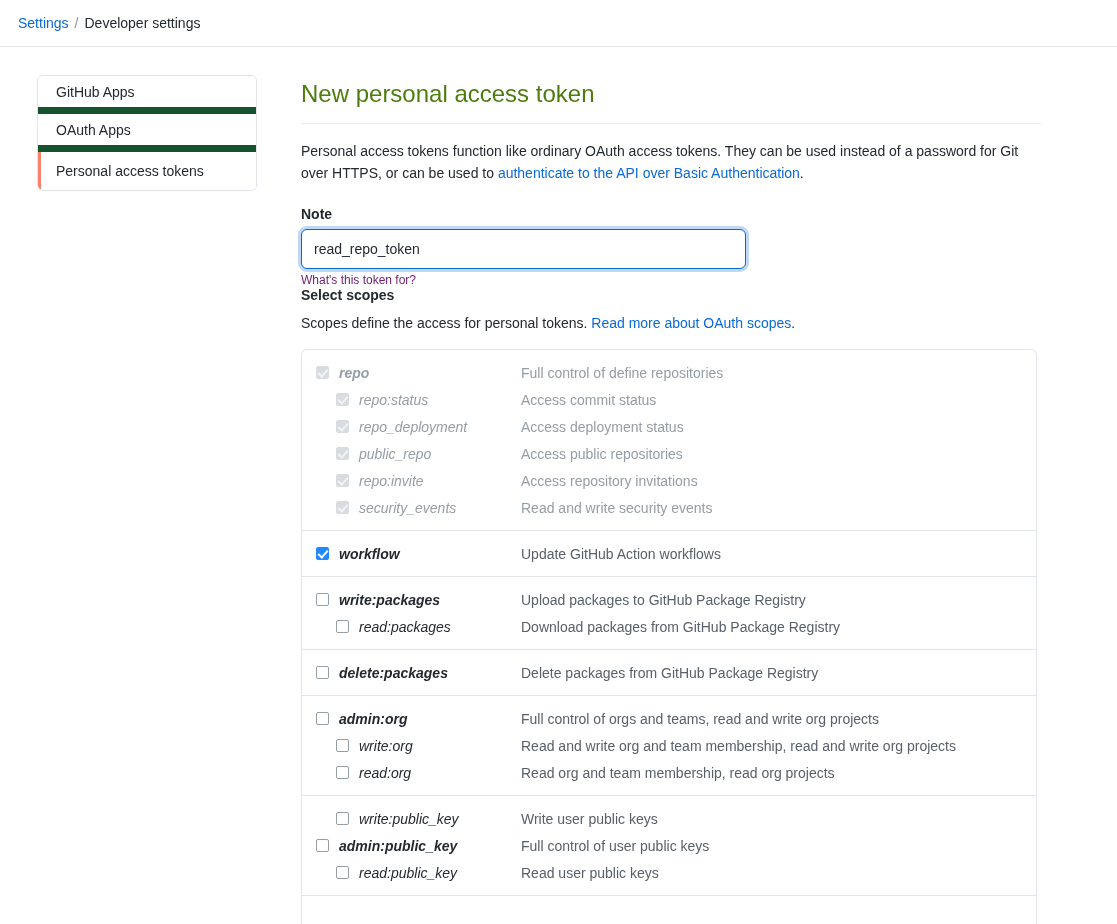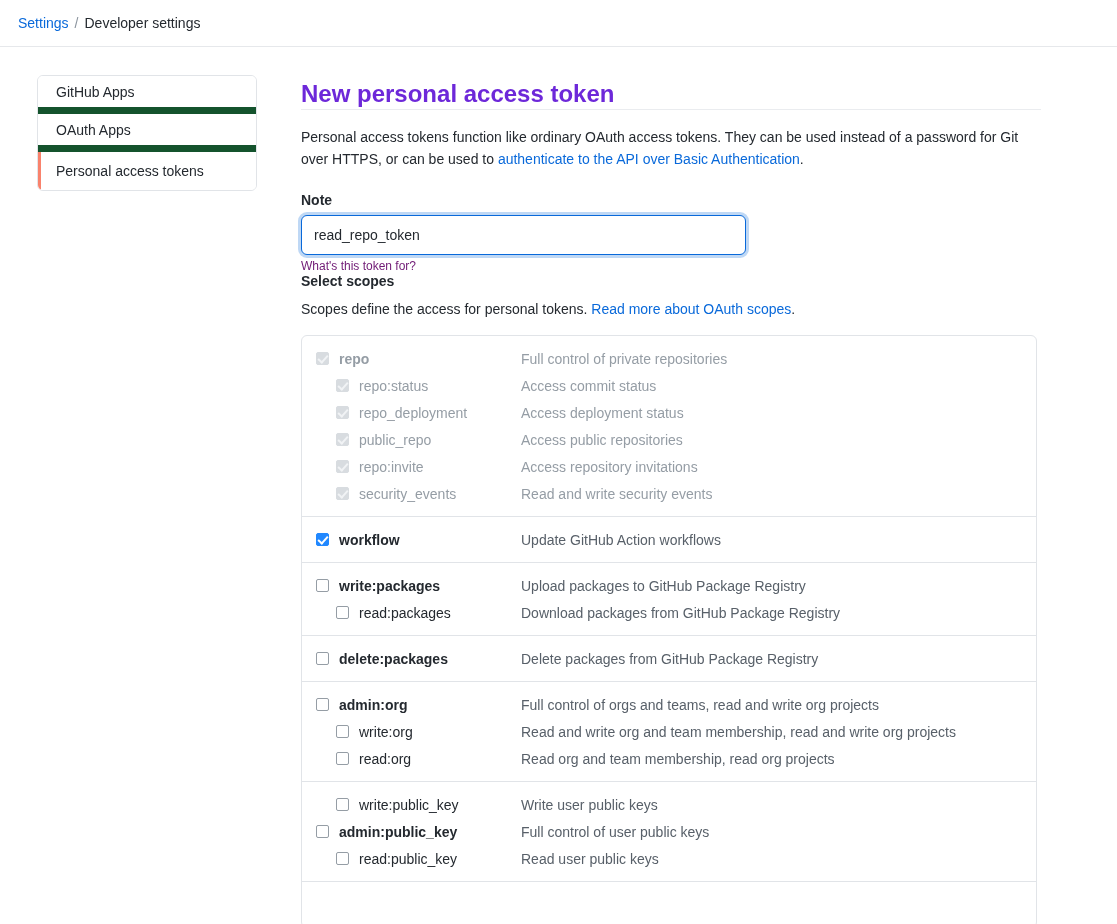--- a/index.html
+++ b/index.html
@@ -64,26 +64,26 @@
   }
 
   
   .main {
     margin-left: 44px;
     width: 740px;
     flex: 0 0 740px;
   }
   .page-title {
     font-size: 24px;
-    font-weight: 700;
+    font-weight: 400;
     line-height: 1.25;
     margin: 4px 0 12px 0;
-    padding-bottom: 0;
+    padding-bottom: 14px;
     border-bottom: 1px solid #eaecef;
-    color: #6d28d9;
+    color: #4d7c0f;
   }
   .intro {
     font-size: 14px;
     line-height: 1.55;
     color: #24292f;
     margin: 17px 0 0 0;
     max-width: 740px;
   }
   .link { color: #0969da; text-decoration: none; }
 
@@ -176,20 +176,21 @@
   }
   .cbx.disabled::after { border-color: #f1f3f5; }
 
   .scope-name {
     font-size: 14px;
     font-weight: bold;
     color: #24292f;
     width: 182px;
     flex: 0 0 182px;
     white-space: nowrap;
+    font-style: italic;
   }
   .scope-row.child .scope-name {
     font-weight: normal;
     width: 162px;
     flex: 0 0 162px;
   }
   .scope-name.dim { color: #959da5; font-weight: bold; }
   .scope-row.child .scope-name.dim { font-weight: normal; }
 
   .scope-desc {
@@ -237,21 +238,21 @@
     <div class="scopes-title">Select scopes</div>
     <p class="scopes-sub">
       <span>Scopes define the access for personal tokens. </span><a class="link" href="#">Read more about OAuth scopes</a><span>.</span>
     </p>
 
     <div class="scope-box" id="scope-box">
         <div class="scope-group">
           <div class="scope-row">
             <span class="cbx disabled"></span>
             <span class="scope-name dim">repo</span>
-            <span class="scope-desc dim">Full control of private repositories</span>
+            <span class="scope-desc dim">Full control of define repositories</span>
           </div>
           <div class="scope-row child">
             <span class="cbx disabled"></span>
             <span class="scope-name dim">repo:status</span>
             <span class="scope-desc dim">Access commit status</span>
           </div>
           <div class="scope-row child">
             <span class="cbx disabled"></span>
             <span class="scope-name dim">repo_deployment</span>
             <span class="scope-desc dim">Access deployment status</span>

